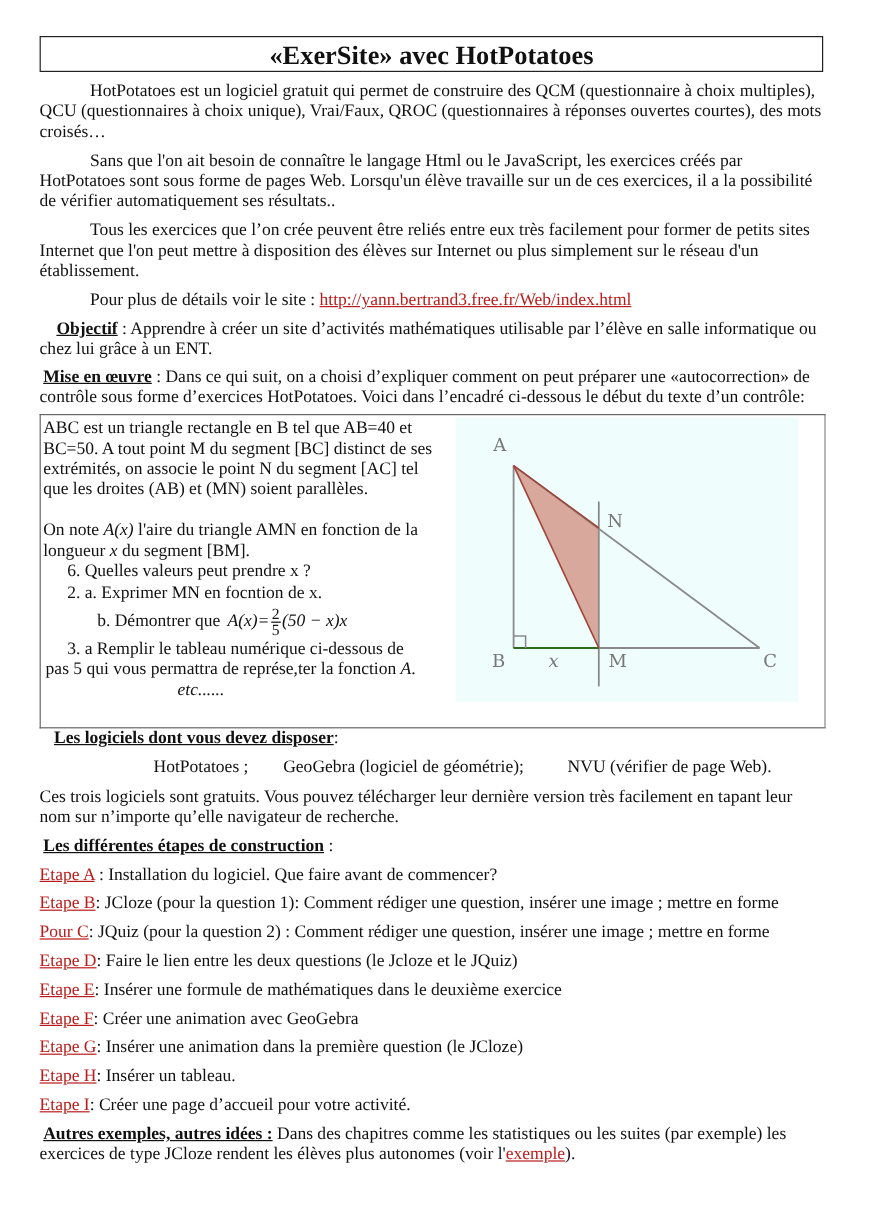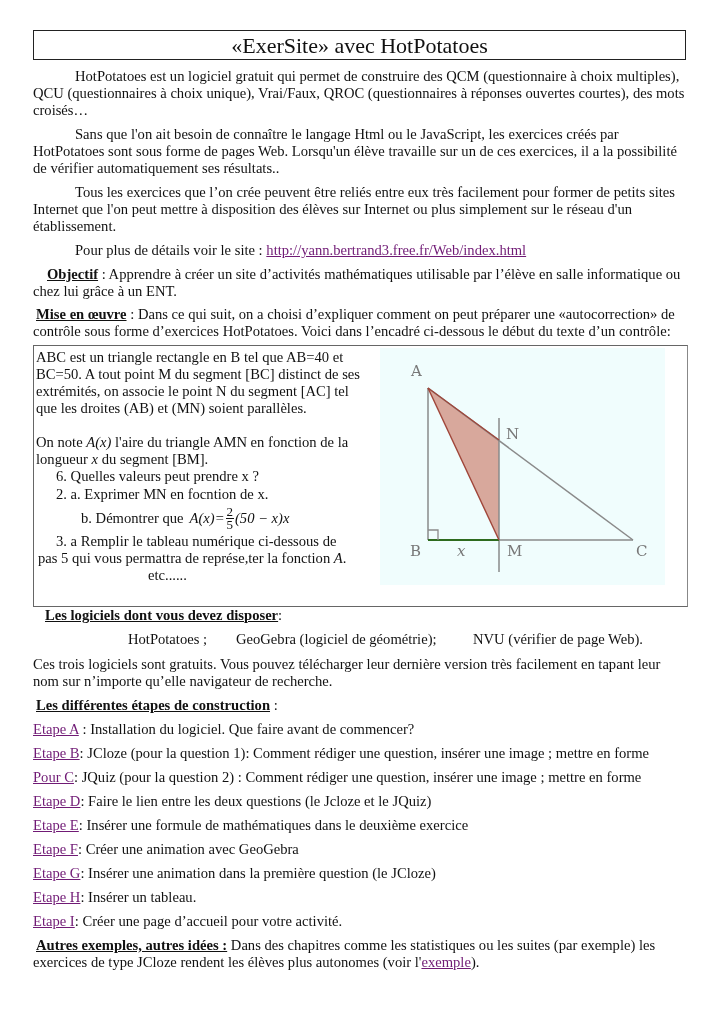--- a/index.html
+++ b/index.html
@@ -6,25 +6,25 @@
   body {
     width: 724px; height: 1024px; position: relative; overflow: hidden;
     font-family: "Liberation Serif", "DejaVu Serif", serif;
     color: #111; font-size: 14.6px; line-height: 17px;
   }
   .abs { position: absolute; }
   .title-box {
     left: 33px; top: 30px; width: 653px; height: 30px;
     border: 1.5px solid #222; box-sizing: border-box;
     display: flex; align-items: center; justify-content: center;
-    font-weight: normal; font-size: 22px;
+    font-weight: bold; font-size: 22px;
   }
   .para { left: 33px; width: 655px; }
   .indent { text-indent: 42px; }
-  .link { color: #701a75; text-decoration: underline; cursor: pointer; }
+  .link { color: #b91c1c; text-decoration: underline; cursor: pointer; }
   .bu { font-weight: bold; text-decoration: underline; }
   .ex-box {
     left: 33px; top: 345px; width: 655px; height: 262px;
     border: 1px solid #666; box-sizing: border-box;
     border-right-color: #888; border-bottom-color: #666;
   }
   .ex-text { left: 36px; top: 349px; width: 330px; font-size: 14.6px; line-height: 17px; }
   .ex-text .gap { height: 17px; }
   .ex-text i { font-style: italic; }
   .ex-text .li1 { padding-left: 20px; }
@@ -76,21 +76,21 @@
     <span class="frac">
       <span class="num">2</span>
       <span class="den">5</span>
     </span>
     <span class="math">(50 − x)x</span>
   </div>
   <div style="padding-left:20px; margin-top:2px;">3.    a   Remplir le tableau numérique ci-dessous de</div>
   <div style="padding-left:2px;">
     <span>pas 5 qui vous permattra de représe,ter la fonction </span><i>A</i><span>.</span>
   </div>
-  <div style="padding-left:112px;">etc......</div>
+  <div style="padding-left:112px;font-style:italic;">etc......</div>
 </div>
 
 <div class="abs diagram">
   <svg width="285" height="237" viewBox="0 0 285 237">
 
     <polygon points="48,40 119,192 119,92" fill="#d8a89c" stroke="none"></polygon>
 
     <line x1="48" y1="40" x2="48" y2="192" stroke="#8a8a8a" stroke-width="1.5"></line>
 
     <line x1="48" y1="192" x2="253" y2="192" stroke="#8a8a8a" stroke-width="1.5"></line>

